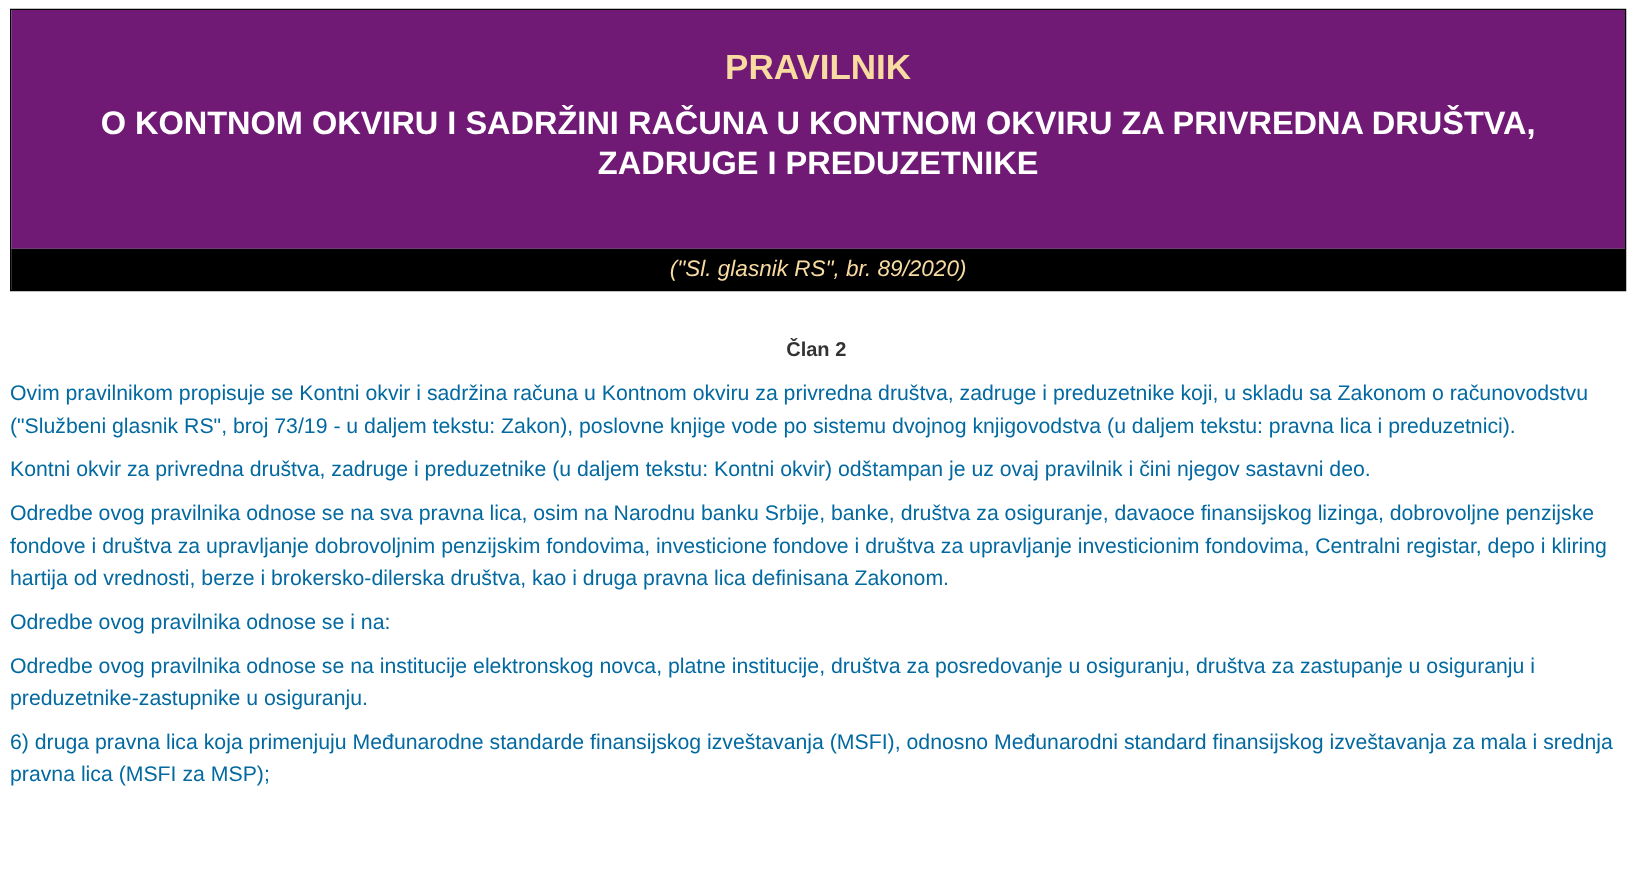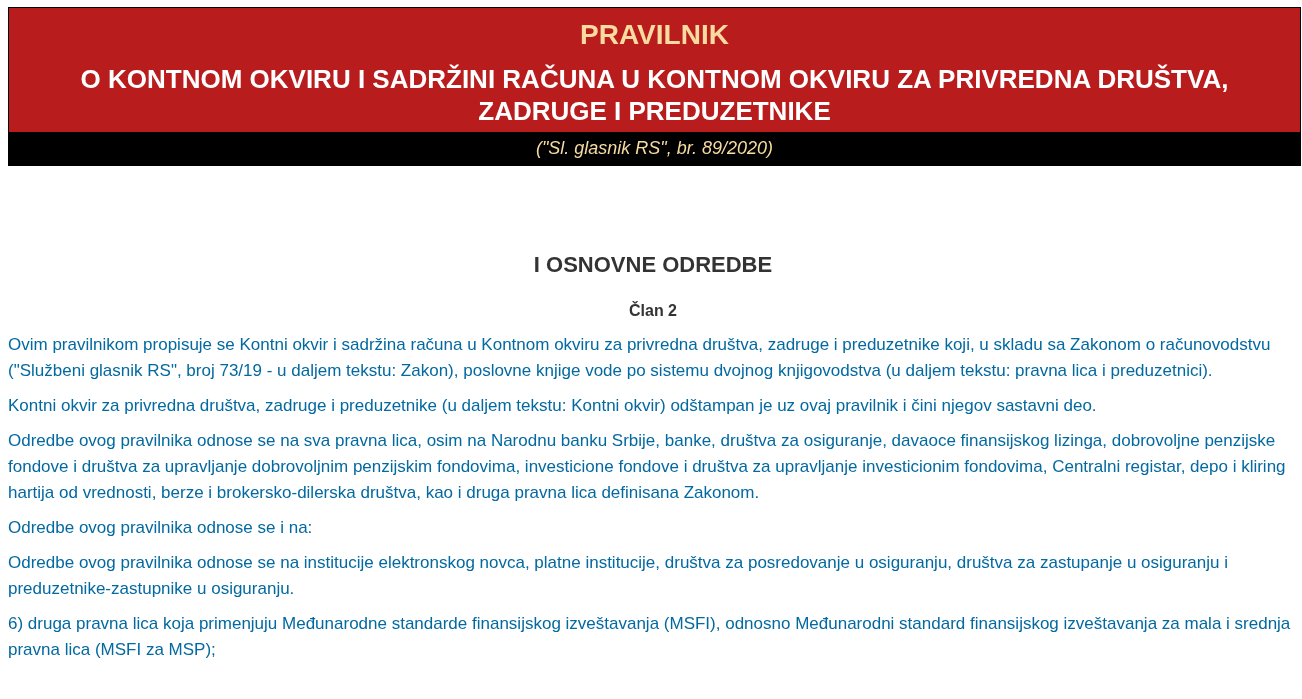--- a/index.html
+++ b/index.html
@@ -10,25 +10,25 @@
     overflow: hidden;
   }
   .doc-header {
     position: absolute;
     left: 8px;
     top: 7px;
     width: 1291px;
     border: 1px solid #000000;
   }
   .header-red {
-    background: #b91c1c;
-    height: 124px;
+    background: #701a75;
+    height: 191px;
     text-align: center;
     box-sizing: border-box;
-    padding-top: 11px;
+    padding-top: 30px;
   }
   .header-kicker {
     color: #f8dba1;
     font-weight: bold;
     font-size: 28px;
     line-height: 32px;
     margin: 0;
   }
   .header-title {
     color: #ffffff;
@@ -82,21 +82,20 @@
   <div class="header-red">
     <p class="header-kicker">PRAVILNIK</p>
     <p class="header-title">O KONTNOM OKVIRU I SADRŽINI RAČUNA U KONTNOM OKVIRU ZA PRIVREDNA DRUŠTVA, ZADRUGE I PREDUZETNIKE</p>
   </div>
   <div class="header-black">
     <span>("Sl. glasnik RS", br. 89/2020)</span>
   </div>
 </div>
 
 <div class="content">
-  <h2 class="section-title">I OSNOVNE ODREDBE</h2>
   <p class="article-title">Član 2</p>
   <p class="para first">Ovim pravilnikom propisuje se Kontni okvir i sadržina računa u Kontnom okviru za privredna društva, zadruge i preduzetnike koji, u skladu sa Zakonom o računovodstvu ("Službeni glasnik RS", broj 73/19 - u daljem tekstu: Zakon), poslovne knjige vode po sistemu dvojnog knjigovodstva (u daljem tekstu: pravna lica i preduzetnici).</p>
   <p class="para">Kontni okvir za privredna društva, zadruge i preduzetnike (u daljem tekstu: Kontni okvir) odštampan je uz ovaj pravilnik i čini njegov sastavni deo.</p>
   <p class="para">Odredbe ovog pravilnika odnose se na sva pravna lica, osim na Narodnu banku Srbije, banke, društva za osiguranje, davaoce finansijskog lizinga, dobrovoljne penzijske fondove i društva za upravljanje dobrovoljnim penzijskim fondovima, investicione fondove i društva za upravljanje investicionim fondovima, Centralni registar, depo i kliring hartija od vrednosti, berze i brokersko-dilerska društva, kao i druga pravna lica definisana Zakonom.</p>
   <p class="para">Odredbe ovog pravilnika odnose se i na:</p>
   <p class="para">Odredbe ovog pravilnika odnose se na institucije elektronskog novca, platne institucije, društva za posredovanje u osiguranju, društva za zastupanje u osiguranju i preduzetnike-zastupnike u osiguranju.</p>
   <p class="para">6) druga pravna lica koja primenjuju Međunarodne standarde finansijskog izveštavanja (MSFI), odnosno Međunarodni standard finansijskog izveštavanja za mala i srednja pravna lica (MSFI za MSP);</p>
 </div>
 
 </body></html>

